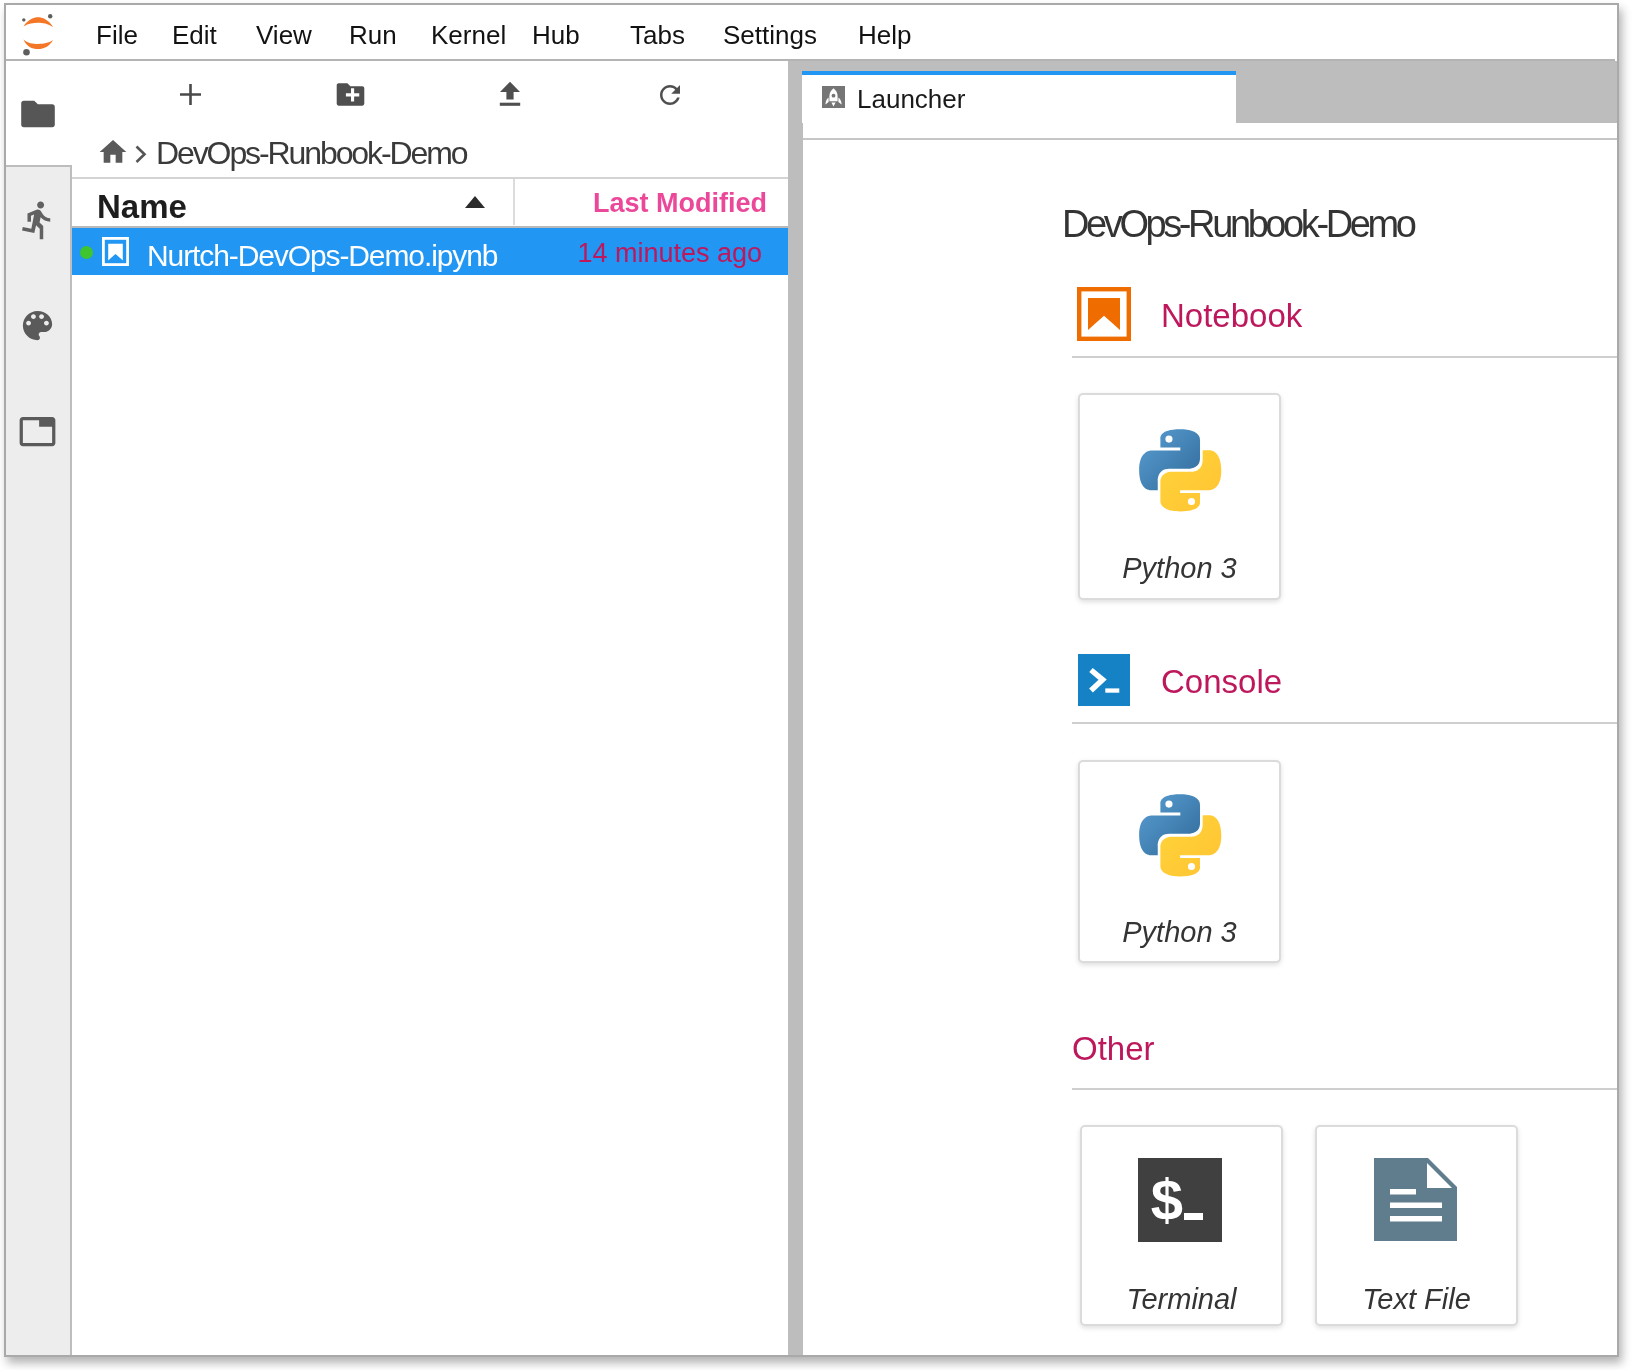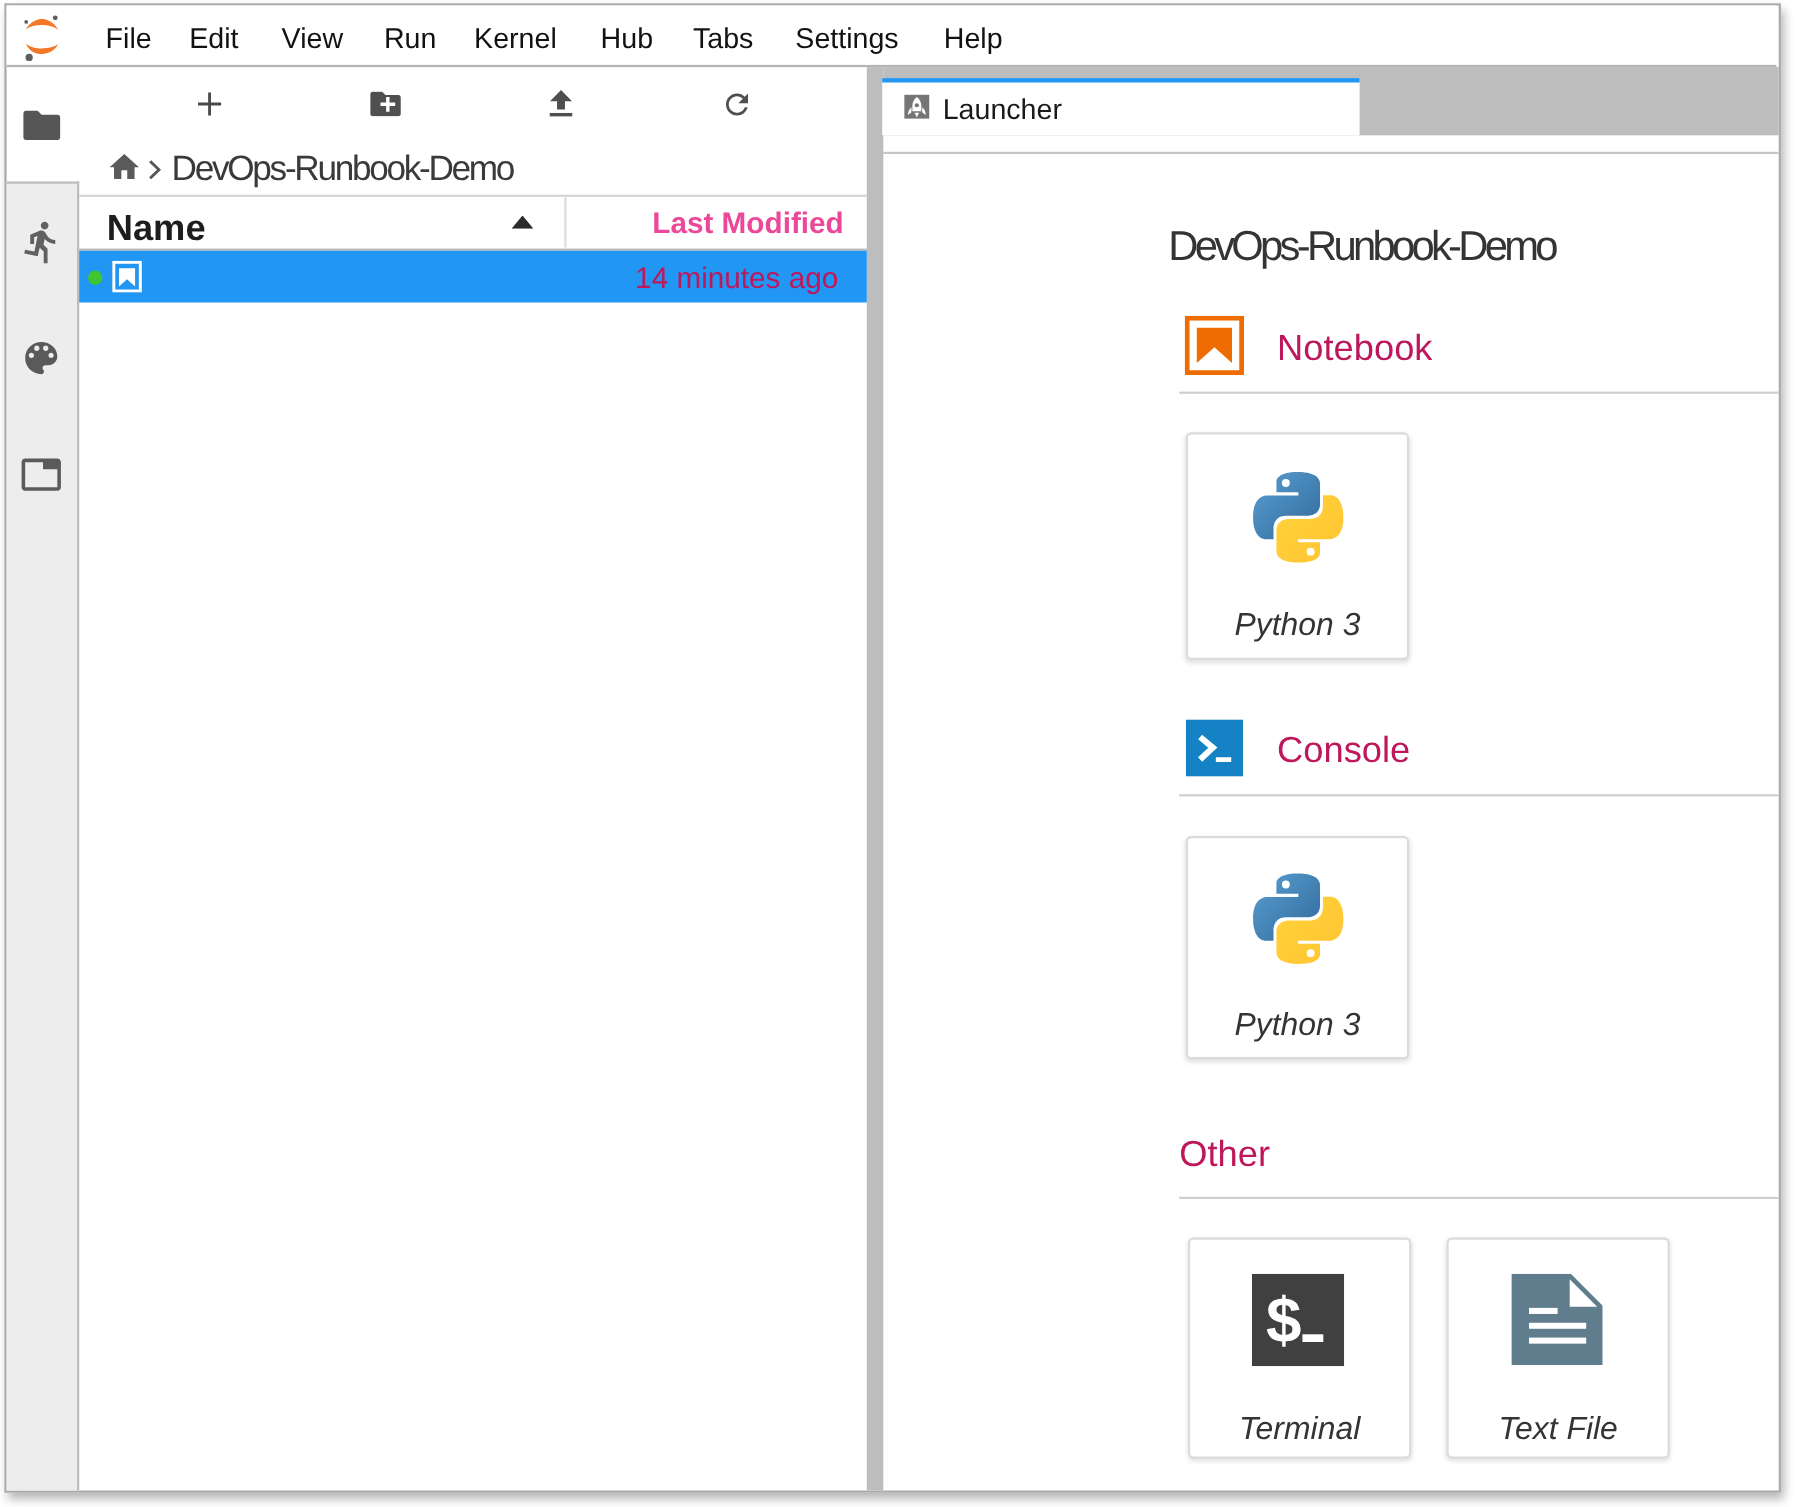--- a/index.html
+++ b/index.html
@@ -45,21 +45,21 @@
 <body>
 <div id="page">
   <div class="abs" id="win"></div>
   <div class="abs" id="menubar"></div>
 
   <div class="mitem" style="left:96px">File</div>
   <div class="mitem" style="left:172px">Edit</div>
   <div class="mitem" style="left:256px">View</div>
   <div class="mitem" style="left:349px">Run</div>
   <div class="mitem" style="left:431px">Kernel</div>
-  <div class="mitem" style="left:546px">Hub</div>
+  <div class="mitem" style="left:532px">Hub</div>
   <div class="mitem" style="left:630px">Tabs</div>
   <div class="mitem" style="left:723px">Settings</div>
   <div class="mitem" style="left:858px">Help</div>
   <svg class="abs" style="left:21px;top:7px" width="37" height="51" viewBox="0 0 37 51">
     <g fill="#f37726">
       <path d="M 2.4 19.5 C 7 12.5 13 10.3 17 10.3 C 21 10.3 27.5 12.5 32.2 20.2 C 27 16.5 21.5 15.8 17 15.8 C 12.5 15.8 7.4 16.5 2.4 19.5 Z"></path>
       <path d="M 2.5 32.5 C 6.5 36.2 12 37 17 37 C 22 37 28 36.2 32 33.1 C 28.5 39.5 23 42.1 17 42.1 C 11 42.1 5.5 39.5 2.5 32.5 Z"></path>
     </g>
     <g fill="#5e5e5e">
       <circle cx="5.5" cy="45.2" r="3.3"></circle>
@@ -124,20 +124,21 @@
   <div class="abs" id="hmod">Last Modified</div>
   <svg class="abs" style="left:465px;top:196px" width="20" height="12" viewBox="0 0 20 12">
     <path fill="#2b2b2b" d="M10 0 L20 12 H0 Z"></path>
   </svg>
   <div class="abs" id="selrow"></div>
   <div class="abs" id="rowdot"></div>
   <svg class="abs" style="left:102px;top:237px" width="27" height="29" viewBox="0 0 27 29">
     <rect x="1.4" y="1.4" width="24.2" height="26.2" fill="none" stroke="#ffffff" stroke-width="2.8"></rect>
     <path fill="#ffffff" d="M6.2 6.8 H20.8 V23.4 L13.5 16.9 L6.2 23.4 Z"></path>
   </svg>
+  <div class="abs" id="rowtext">Nurtch-DevOps-Demo.ipynb</div>
   <div class="abs" id="rowmod">14 minutes ago</div>
 
   <div class="abs" id="ltitle">DevOps-Runbook-Demo</div>
   <svg class="abs" style="left:1077px;top:287px" width="54" height="54" viewBox="0 0 54 54">
     <rect x="2.2" y="2.2" width="49.6" height="49.6" fill="none" stroke="#ef6c00" stroke-width="4.4"></rect>
     <path fill="#ef6c00" d="M11 11 H43 V43 L27 28.7 L11 43 Z"></path>
   </svg>
   <div class="seclabel" style="left:1161px;top:297px">Notebook</div>
   <div class="divider" style="top:356px"></div>
   <div class="card" style="left:1078px;top:393px;height:203px"></div>

